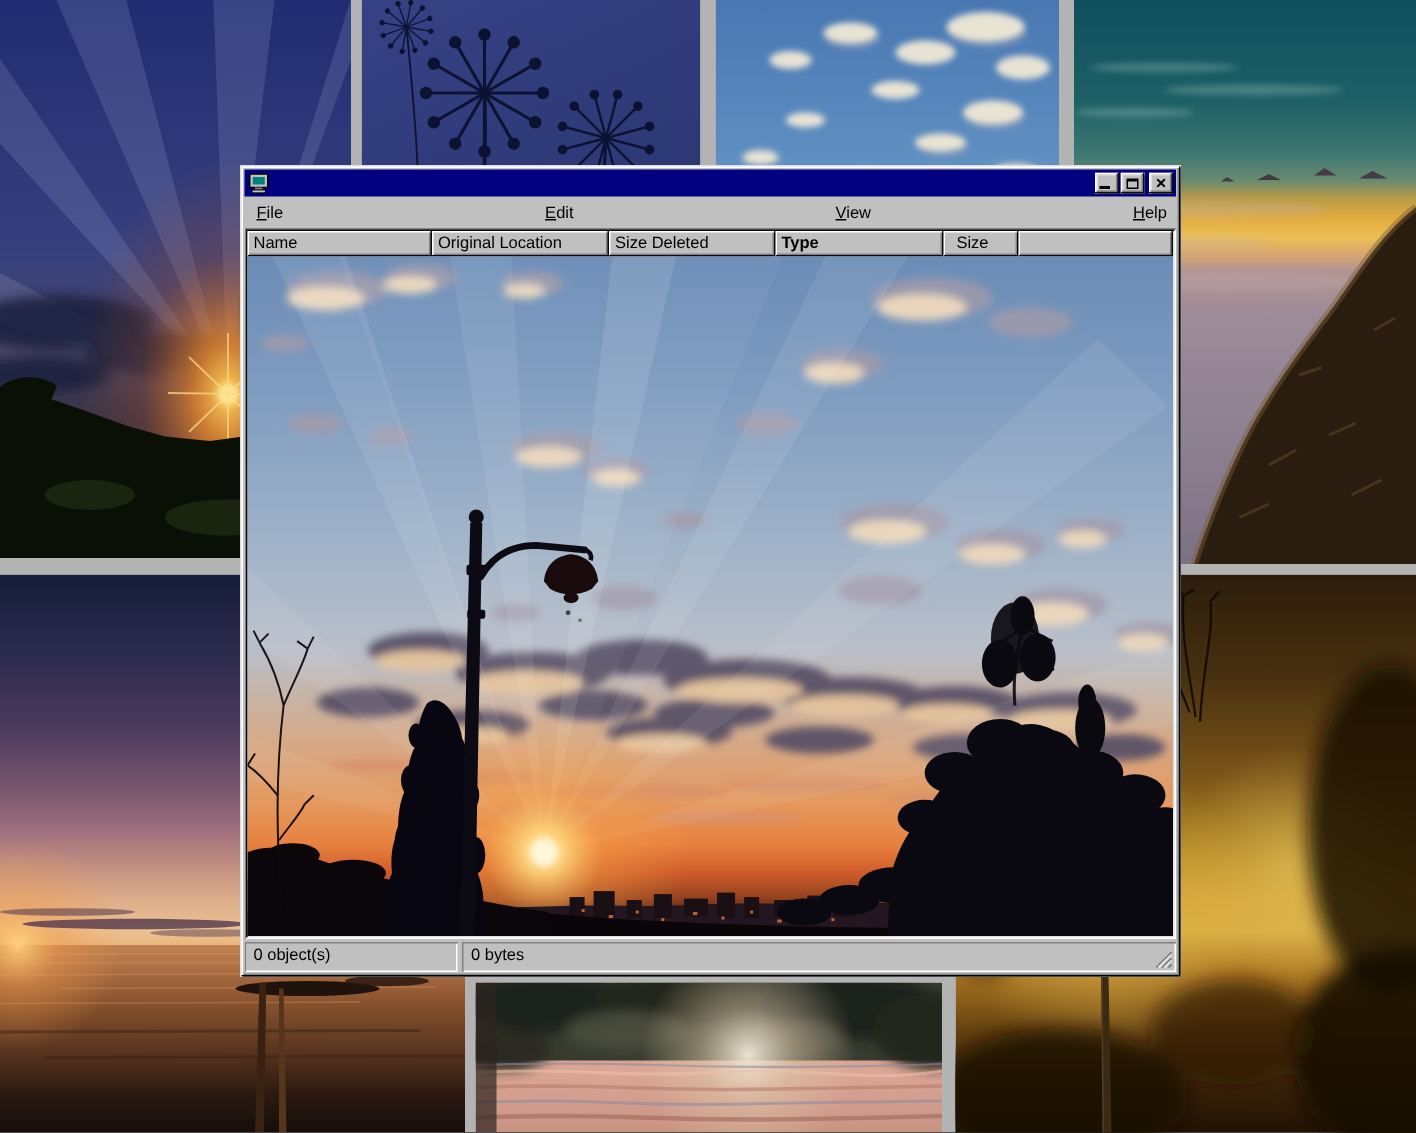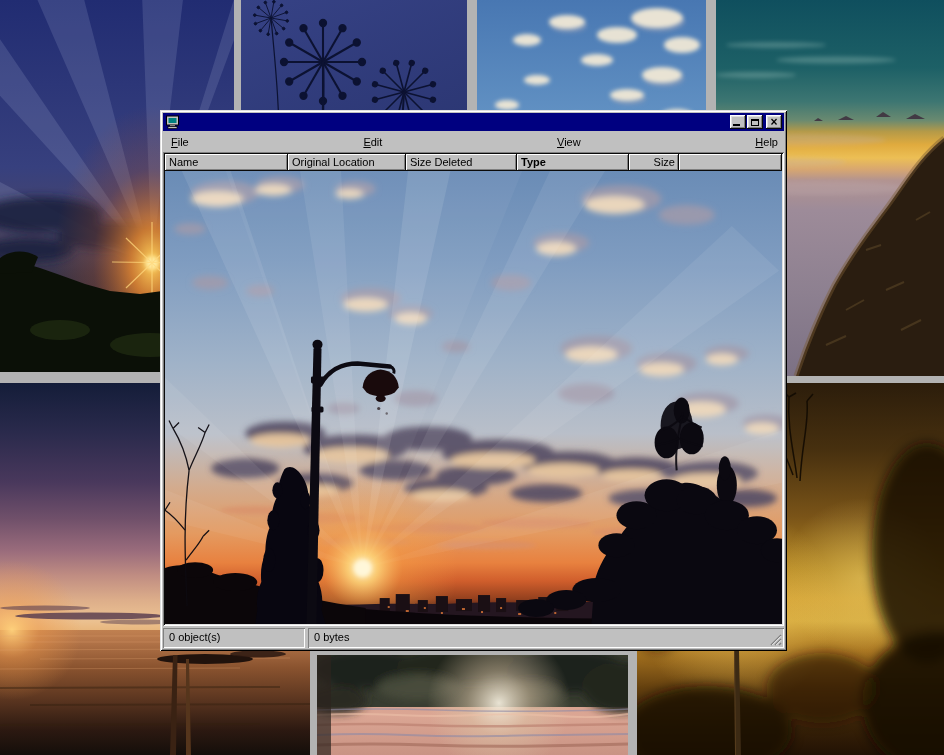--- a/index.html
+++ b/index.html
@@ -50,21 +50,21 @@
     padding:2px;box-sizing:border-box;min-height:0;
   }
   .hdr-row{height:17px;display:flex;flex:0 0 auto;background:#c0c0c0;}
   .hdr-cell{
     height:17px;box-sizing:border-box;background:#c0c0c0;
     box-shadow: inset -1px -1px #0a0a0a, inset 1px 1px #fff, inset -2px -2px #808080;
     font-size:11px;color:#000;padding:2px 4px 0 4px;
     white-space:nowrap;overflow:hidden;
   }
   .hc0{width:123px;} .hc1{width:118px;} .hc2{width:111px;} .hc3{width:112px;font-weight:bold;}
-  .hc4{width:50px;text-align:right;padding-right:4px;} .hc5{flex:1 1 auto;}
+  .hc4{width:50px;text-align:right;padding-right:20px;} .hc5{flex:1 1 auto;}
   .photo{flex:1 1 auto;min-height:0;background:#8ba4c0;}
   .photo svg{display:block;width:100%;height:100%;}
 
   .statusbar{height:20px;flex:0 0 auto;display:flex;margin-top:2px;position:relative;}
   .status-panel{
     box-sizing:border-box;height:20px;background:#c0c0c0;
     box-shadow: inset 1px 1px #808080, inset -1px -1px #fff;
     font-size:11px;color:#000;padding:3px 20px 0 6px;white-space:nowrap;overflow:hidden;
   }
   .sp1{width:142px;margin-right:3px;flex:0 0 auto;}

